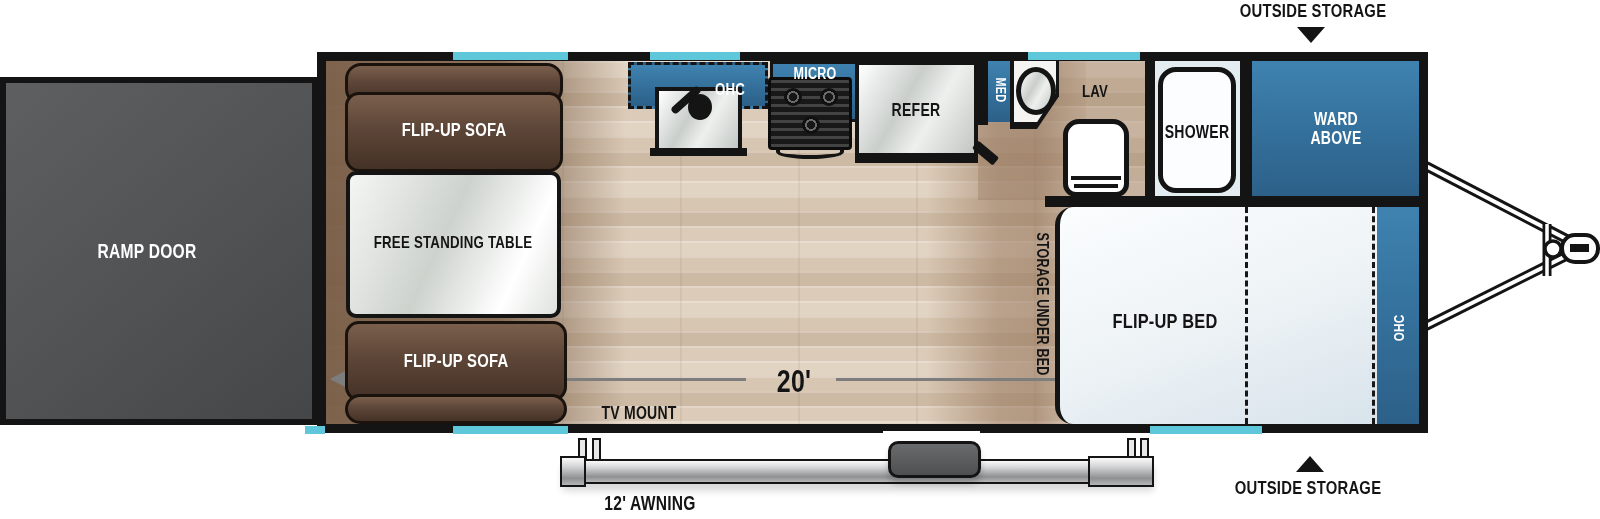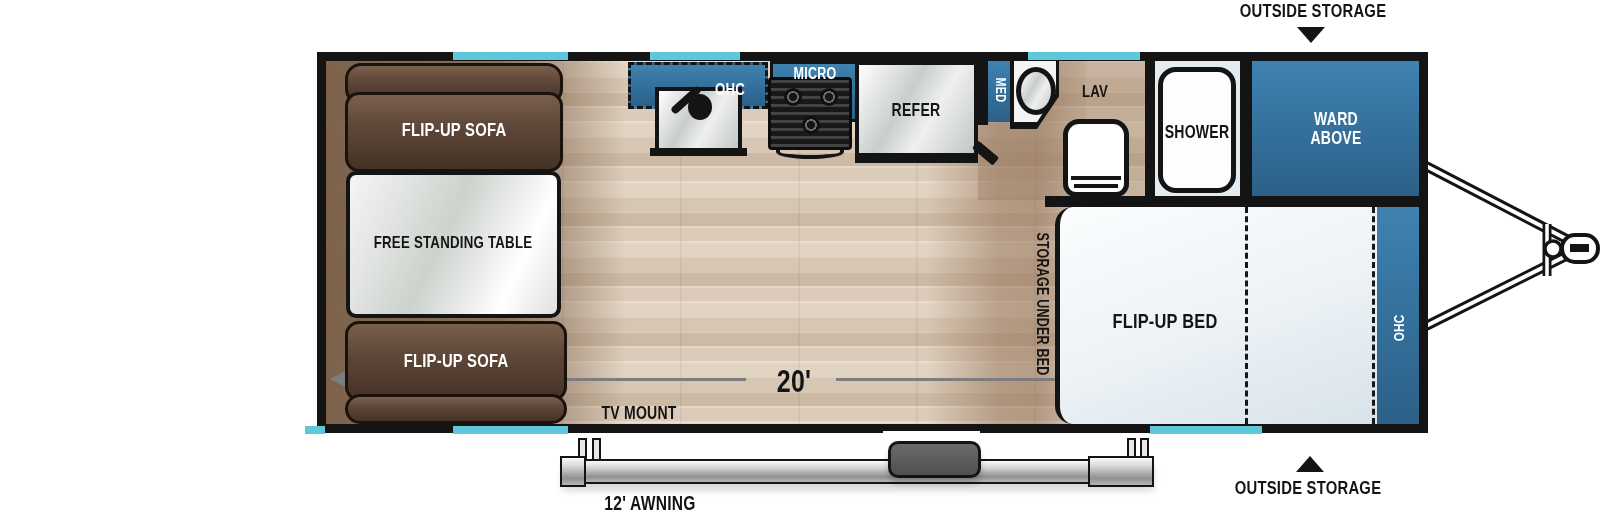--- a/index.html
+++ b/index.html
@@ -42,20 +42,24 @@
     <path d="M8,16 L162,96" stroke="#ffffff" stroke-width="4" fill="none"></path>
     <path d="M8,176 L162,99" stroke="#141414" stroke-width="10" fill="none"></path>
     <path d="M8,176 L162,99" stroke="#ffffff" stroke-width="4" fill="none"></path>
     <path d="M129,74 L129,126" stroke="#141414" stroke-width="9" fill="none"></path>
     <path d="M129,74 L129,126" stroke="#ffffff" stroke-width="3.5" fill="none"></path>
     <circle cx="135" cy="99" r="8" fill="#ffffff" stroke="#141414" stroke-width="3.5"></circle>
     <rect x="144" y="85" width="36" height="27" rx="13" fill="#ffffff" stroke="#141414" stroke-width="4"></rect>
     <rect x="152" y="94" width="19" height="8" fill="#141414"></rect>
   </svg>
 
+  <div class="abs" style="left:0;top:77px;width:318px;height:348px;border:6px solid #141414;box-sizing:border-box;
+              background:linear-gradient(140deg,#5e5f61,#515254 55%,#454648);z-index:1;">
+    <div class="lb w" style="left:46%;top:50%;font-size:20px;">RAMP DOOR</div>
+  </div>
 
   <div id="body">
 
     <div class="abs" style="left:0;top:0;width:300px;height:100%;z-index:1;
                 background:linear-gradient(90deg,rgba(120,92,70,.95) 0%,rgba(122,94,72,.85) 58%,rgba(122,94,72,0) 100%);"></div>
     <div class="abs" style="left:600px;top:0;width:160px;height:100%;z-index:1;
                 background:linear-gradient(90deg,rgba(146,112,86,0) 0%,rgba(146,112,86,.5) 45%,rgba(146,112,86,.55) 70%,rgba(146,112,86,.1) 100%);"></div>
     <div class="abs" style="left:652px;top:0;width:167px;height:139px;z-index:1;background:rgba(150,118,92,.35);"></div>
 
     <div class="abs" style="left:6px;top:317px;width:414px;height:3px;background:#7d7d7d;z-index:2;"></div>

